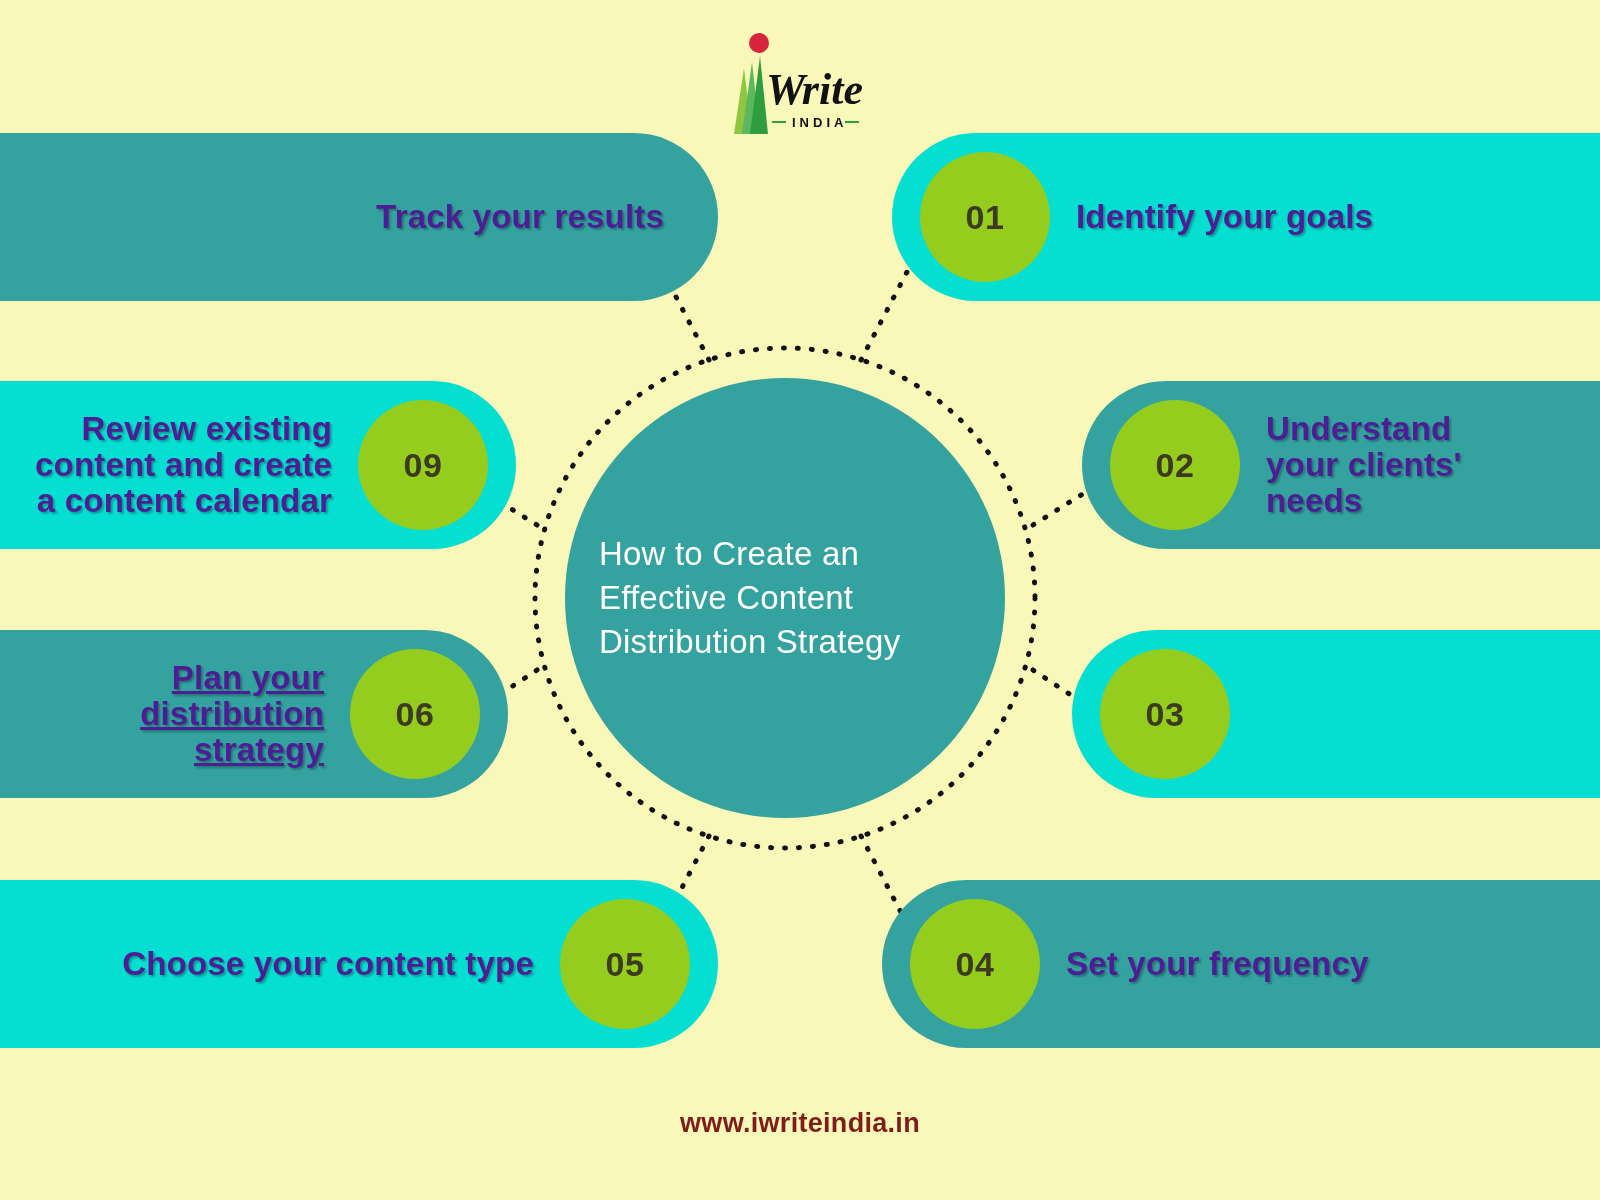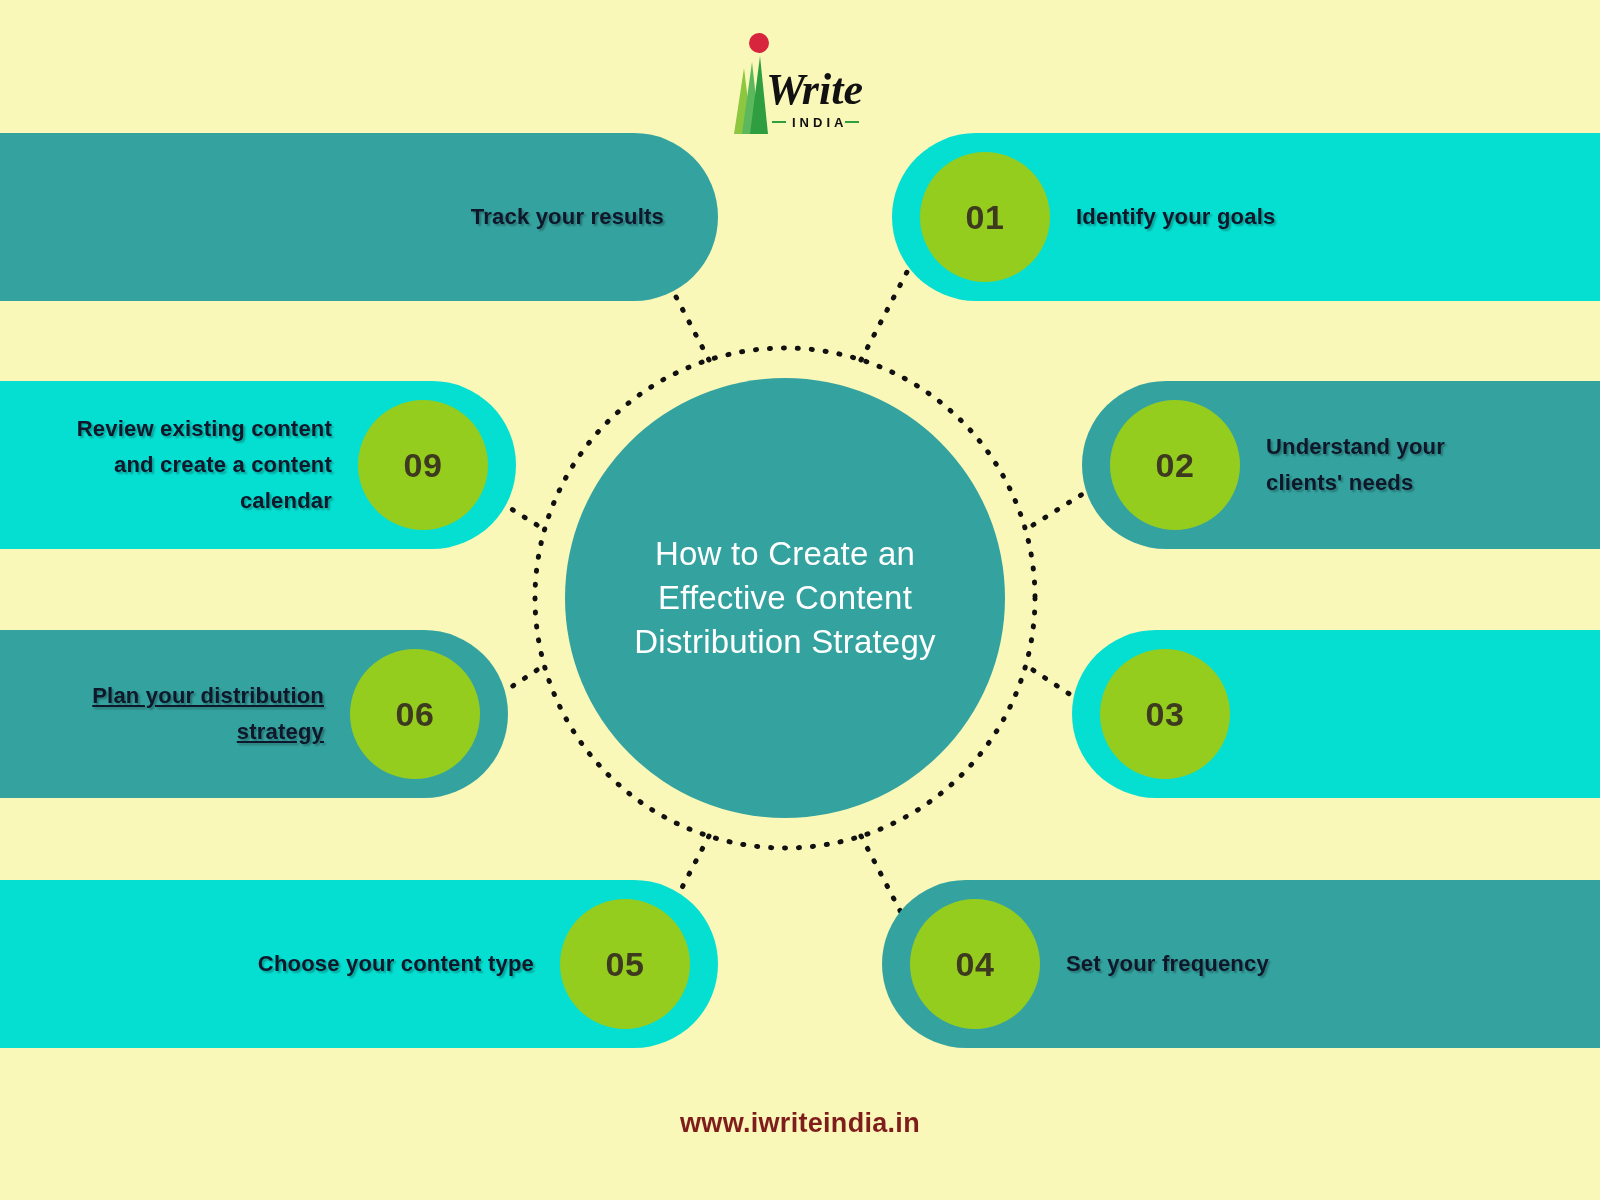--- a/index.html
+++ b/index.html
@@ -21,21 +21,20 @@
   
   #wires{position:absolute;left:0;top:0;width:1600px;height:1200px;}
 
   
   #hub{
     position:absolute;
     left:565px;top:378px;width:440px;height:440px;
     border-radius:50%;
     background:#34a3a0;
     display:flex;align-items:center;justify-content:center;
-    text-align:center;
     z-index:4;
   }
   #hub .hub-text{
     color:#ffffff;
     font-size:33px;
     line-height:44px;
     font-weight:400;
     letter-spacing:.2px;
     padding:0 34px;
   }
@@ -74,22 +73,22 @@
     border-radius:50%;
     background:#94cd1e;
     color:#3d3a20;
     display:flex;align-items:center;justify-content:center;
     font-size:34px;
     font-weight:700;
     letter-spacing:.5px;
   }
 
   .plabel{
-    color:#0f172a;
-    font-size:22px;
+    color:#4c1d95;
+    font-size:33px;
     font-weight:700;
     line-height:36px;
     text-shadow:2px 2px 2px rgba(0,0,0,.28);
     letter-spacing:.2px;
   }
   .pill.right .plabel{margin-left:26px;text-align:left;}
   .pill.left  .plabel{margin-right:26px;text-align:right;}
 
   
   #footer{

